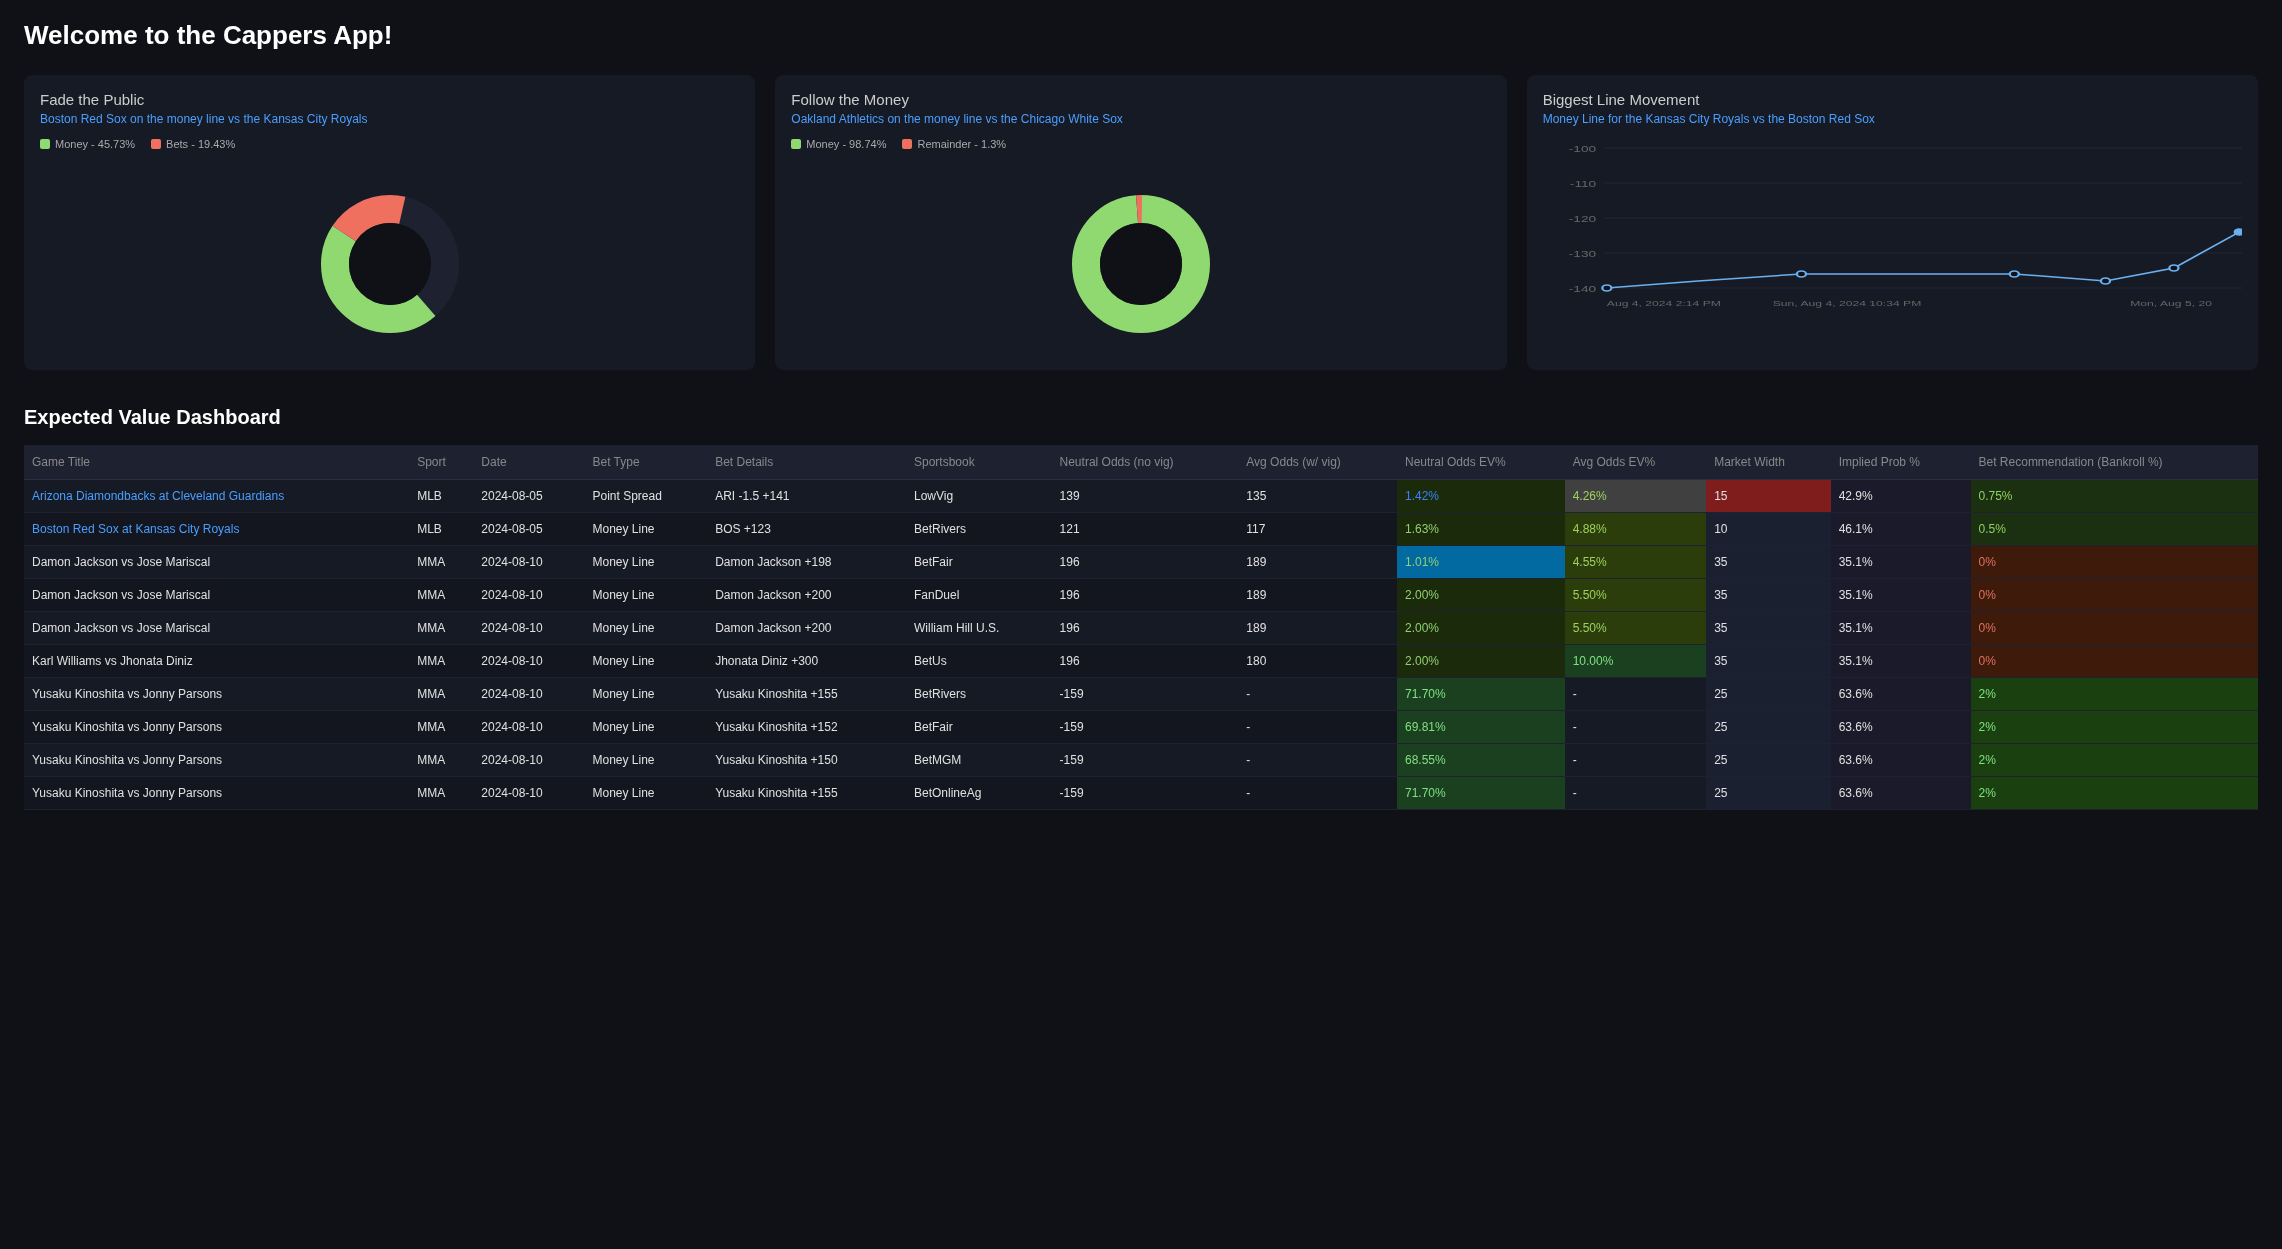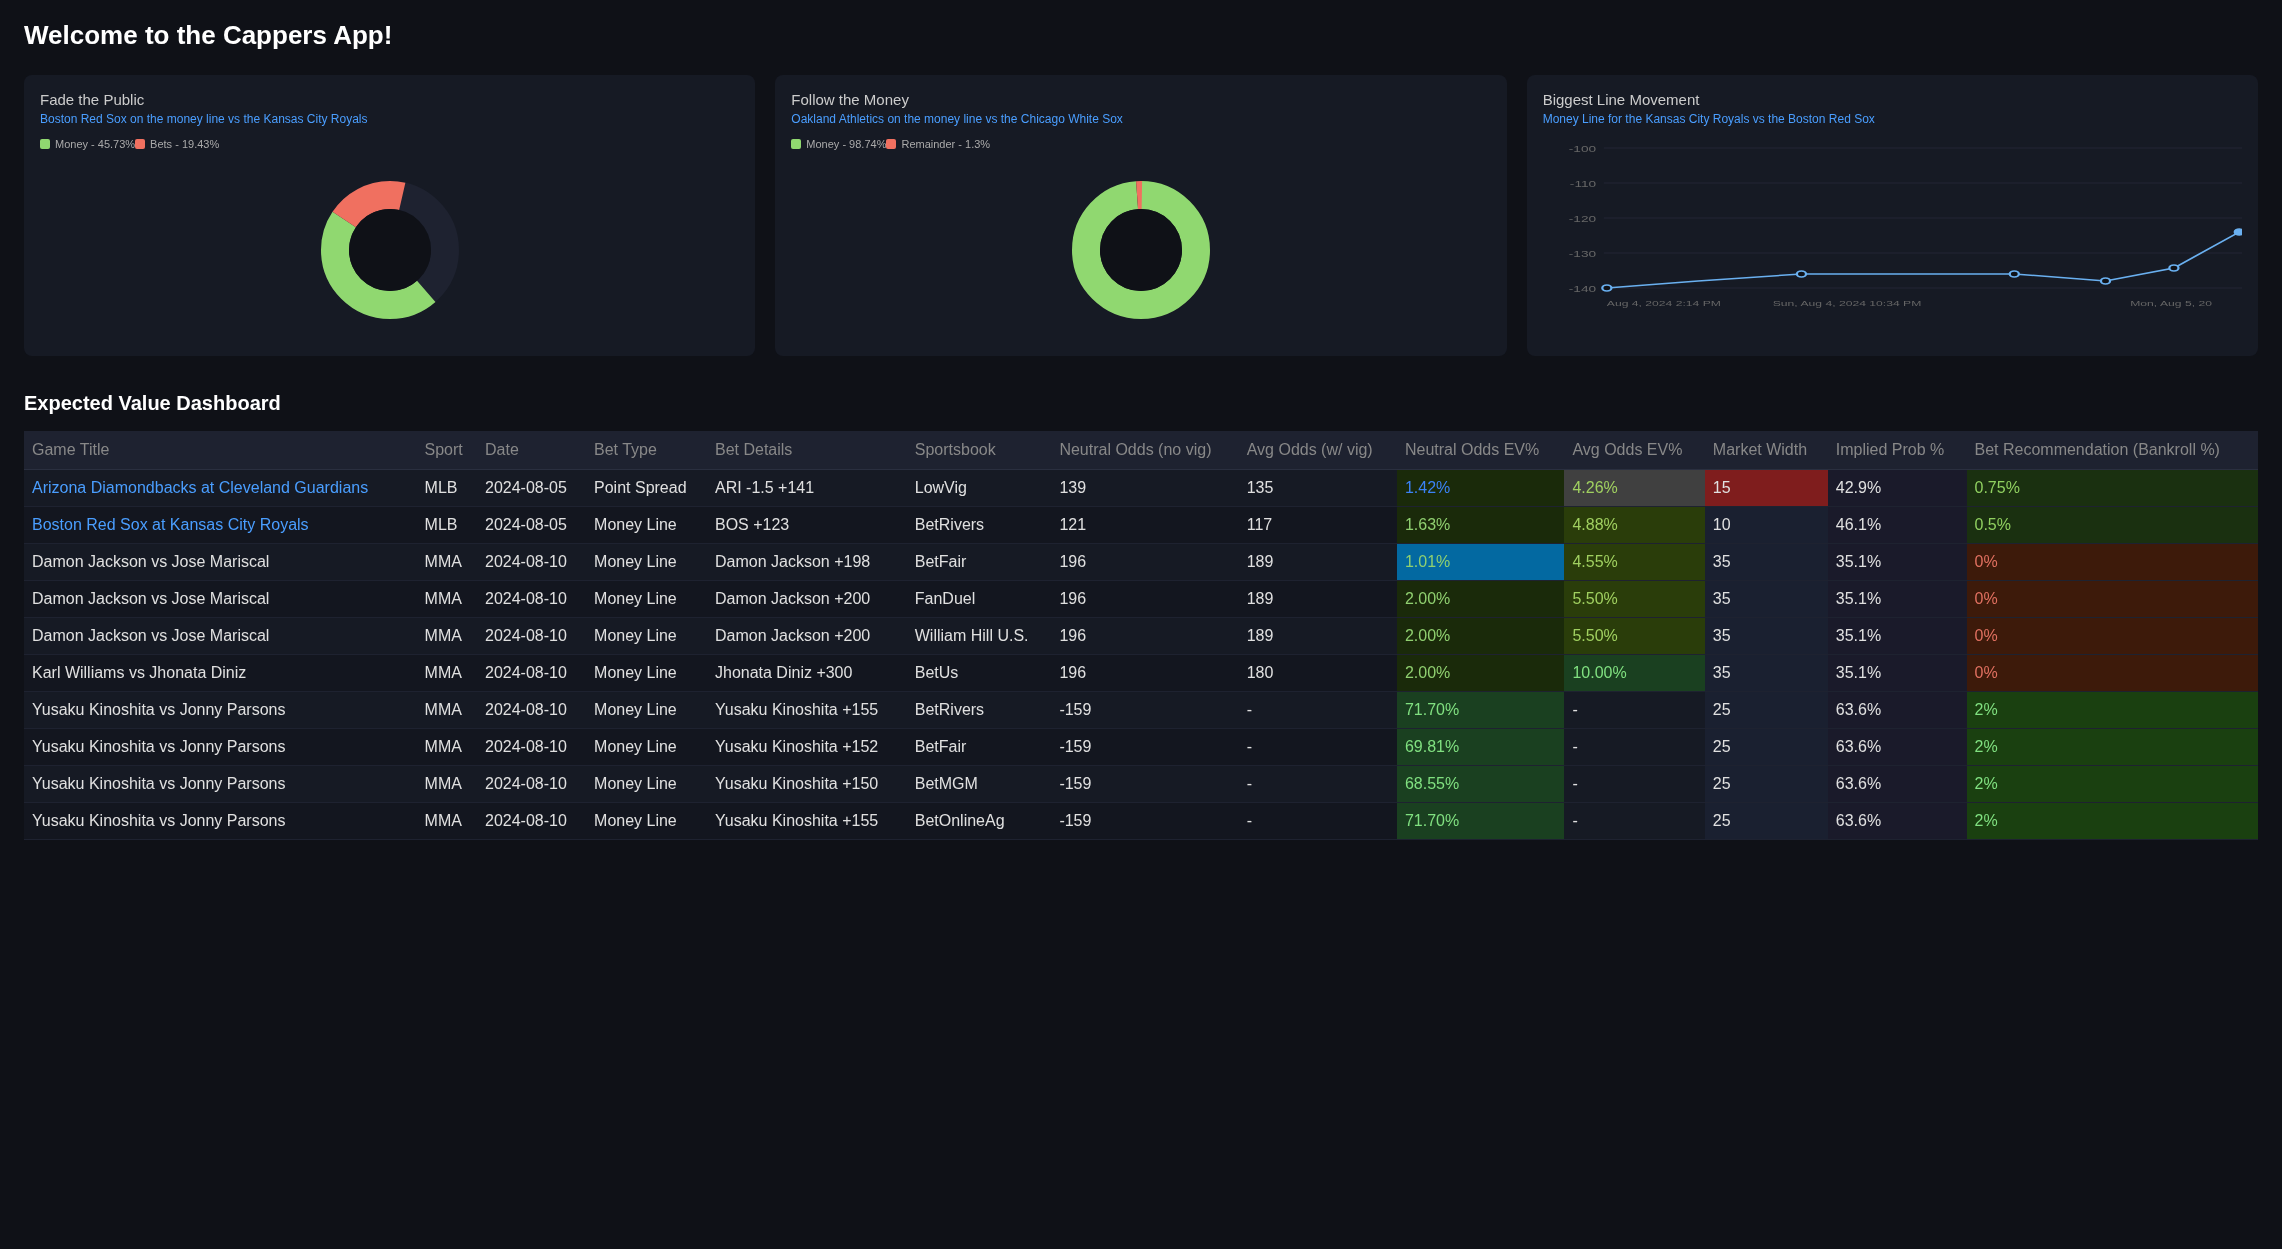--- a/index.html
+++ b/index.html
@@ -35,21 +35,22 @@
       margin-bottom: 4px;
     }
     .card .subtitle {
       font-size: 12px;
       color: #4a9eff;
       margin-bottom: 10px;
       line-height: 1.3;
     }
     .legend {
       display: flex;
-      margin-bottom: 10px;
+      gap: 16px;
+      margin-bottom: 24px;
       flex-wrap: wrap;
     }
     .legend-item {
       display: flex;
       align-items: center;
       gap: 5px;
       font-size: 11px;
       color: #aaa;
     }
     .legend-dot {
@@ -74,21 +75,21 @@
     }
     .ev-dashboard h2 {
       font-size: 20px;
       font-weight: 600;
       color: #ffffff;
       margin-bottom: 16px;
     }
     table {
       width: 100%;
       border-collapse: collapse;
-      font-size: 16px;
+      font-size: 12px;
     }
     thead tr {
       background: #1e2230;
       color: #888;
     }
     thead th {
       padding: 10px 8px;
       text-align: left;
       font-weight: 500;
       white-space: nowrap;

